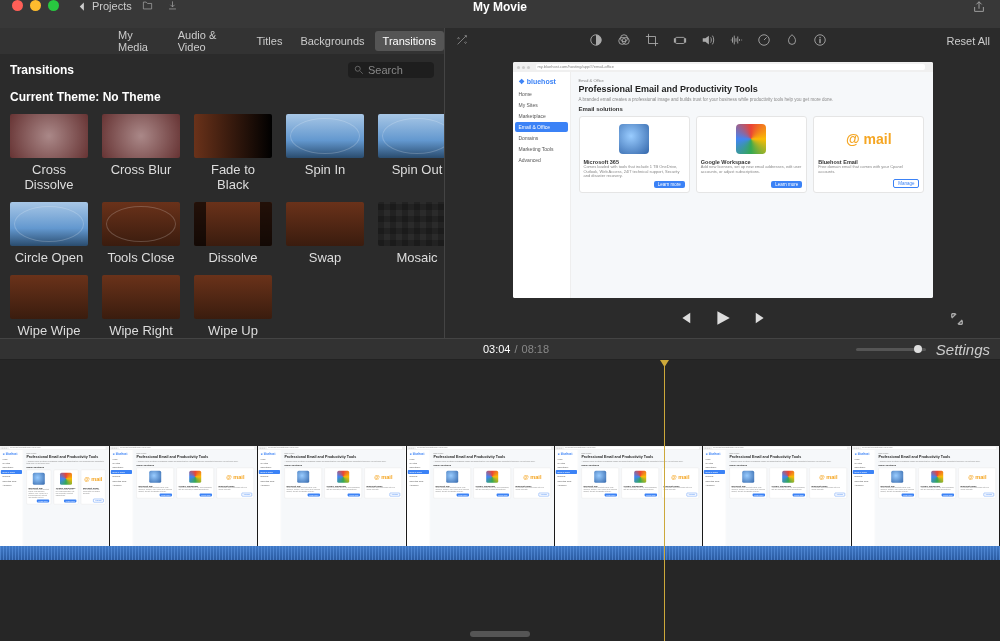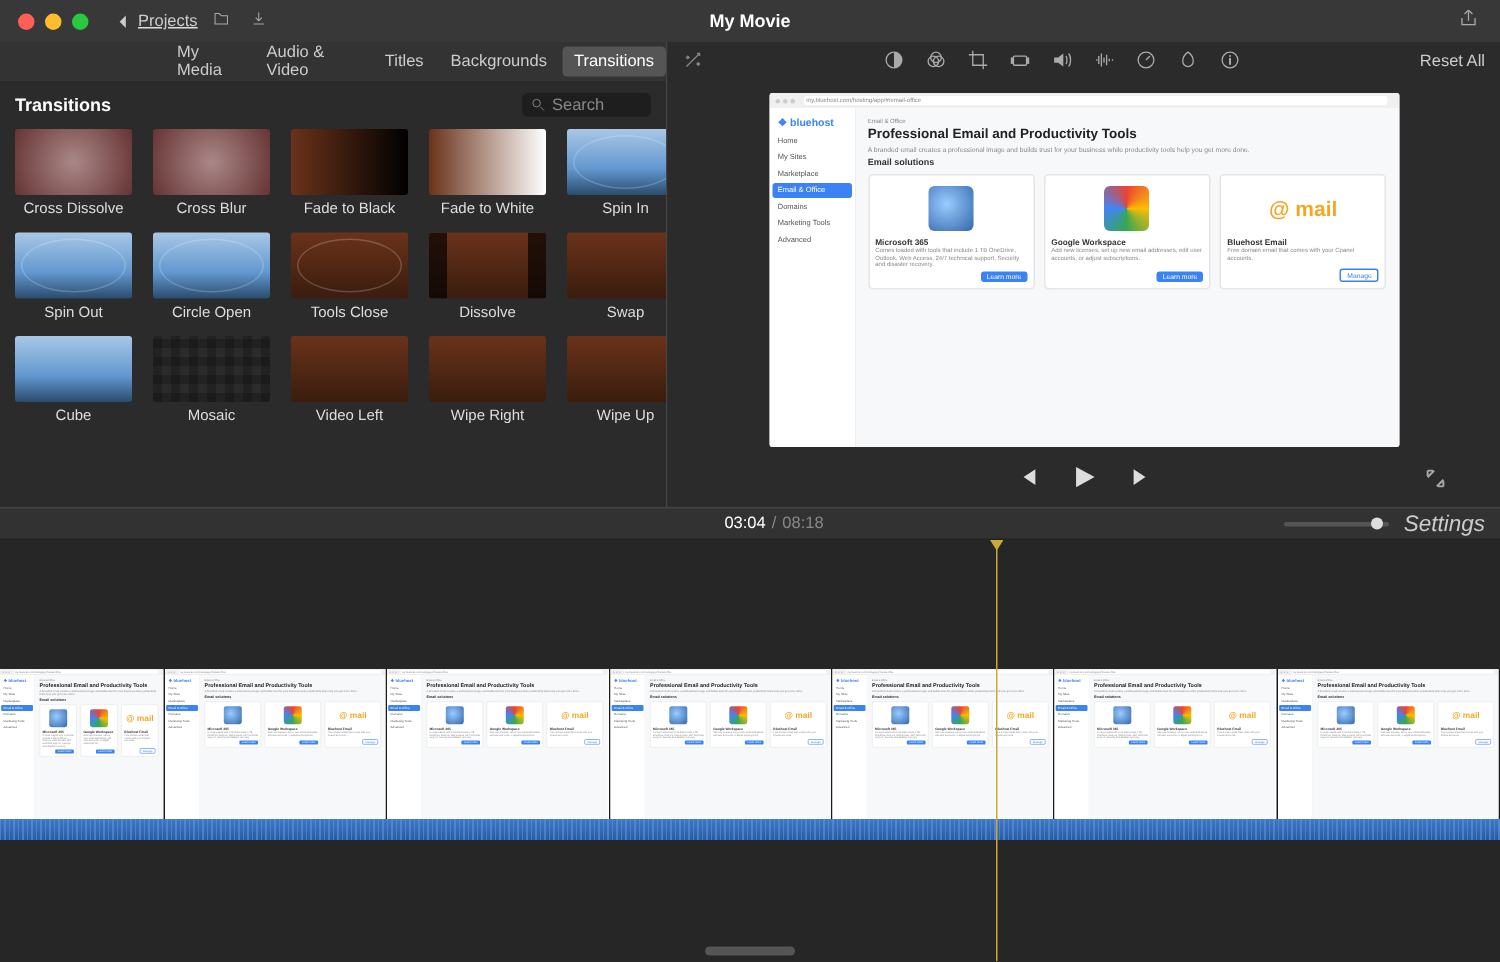--- a/index.html
+++ b/index.html
@@ -1,19 +1,19 @@
 <!DOCTYPE html>
 <html><head>
 <meta charset="utf-8">
 <style>
 * { box-sizing: border-box; margin: 0; padding: 0; font-family: -apple-system, "Helvetica Neue", Arial, sans-serif; }
 html, body { width: 1000px; height: 641px; background: #2a2a2a; color: #ddd; overflow: hidden; }
 
 
-.titlebar { height: 28px; background: #383838; display: flex; align-items: center; position: relative; text-decoration: underline; }
+.titlebar { height: 28px; background: #383838; display: flex; align-items: flex-start; position: relative; }
 .traffic { display: flex; gap: 7px; padding-left: 12px; }
 .tl { width: 11px; height: 11px; border-radius: 50%; }
 .tl.red { background: #ff5f57; }
 .tl.yellow { background: #febc2e; }
 .tl.green { background: #28c840; }
 .back-btn { margin-left: 18px; font-size: 11px; color: #ccc; display: flex; align-items: center; gap: 4px; cursor: pointer; }
 .title { position: absolute; left: 50%; transform: translateX(-50%); font-size: 12px; font-weight: 600; color: #fff; }
 .tb-icons { margin-left: 10px; display: flex; gap: 14px; color: #aaa; font-size: 11px; }
 .share { position: absolute; right: 14px; color: #aaa; }
 
@@ -32,21 +32,21 @@
 .heading { font-size: 12px; font-weight: 600; color: #fff; }
 .search { display: flex; align-items: center; background: #1e1e1e; border-radius: 4px; padding: 2px 6px; width: 86px; font-size: 11px; color: #888; gap: 4px; }
 .search svg { width: 10px; height: 10px; fill: #888; }
 
 .theme { padding: 4px 10px 10px 10px; font-size: 12px; font-weight: 600; color: #fff; }
 
 .transitions-scroll { flex: 1; overflow: hidden; padding: 0 10px; }
 .trans-grid { display: grid; grid-template-columns: repeat(5, 1fr); gap: 10px 14px; }
 .trans-item { display: flex; flex-direction: column; align-items: center; gap: 4px; cursor: pointer; }
 .thumb { width: 78px; height: 44px; border-radius: 2px; background: #543; position: relative; overflow: hidden; }
-.trans-label { font-size: 10px; color: #ddd; text-align: center; }
+.trans-label { font-size: 13px; color: #ddd; text-align: center; }
 
 
 .th-forest { background: linear-gradient(#6a321a, #3a1c0e); }
 .th-blur { background: radial-gradient(circle, #a88 0%, #633 100%); filter: blur(0.5px); }
 .th-bw { background: linear-gradient(90deg, #6a321a 0%, #000 100%); }
 .th-wht { background: linear-gradient(90deg, #6a321a 0%, #fff 100%); }
 .th-sky { background: linear-gradient(#a8c7e6, #6398cf 60%, #2a4c6e 100%); }
 .th-spin::after { content:''; position:absolute; inset:4px; border:1px solid #fff3; border-radius:50%; }
 .th-door::before,.th-door::after{content:'';position:absolute;top:0;bottom:0;width:12px;background:#000a;}
 .th-door::before{left:0;}.th-door::after{right:0;}
@@ -161,39 +161,36 @@
     <div class="heading-row">
       <div class="heading">Transitions</div>
       <div class="search">
         <svg viewBox="0 0 16 16">
             <circle cx="6" cy="6" r="4" fill="none" stroke="#888"></circle>
             <path d="M10 10l4 4" stroke="#888"></path>
           </svg>
         <span>Search</span>
       </div>
     </div>
+    <div class="theme">Current Theme: No Theme</div>
     <div class="transitions-scroll">
       <div class="trans-grid" id="trans-grid">
           <div class="trans-item">
             <div class="thumb th-blur"></div>
             <div class="trans-label">Cross Dissolve</div>
           </div>
           <div class="trans-item">
             <div class="thumb th-blur"></div>
             <div class="trans-label">Cross Blur</div>
           </div>
           <div class="trans-item">
             <div class="thumb th-bw"></div>
             <div class="trans-label">Fade to Black</div>
           </div>
           <div class="trans-item">
-            <div class="thumb th-wht"></div>
-            <div class="trans-label">Fade to White</div>
-          </div>
-          <div class="trans-item">
             <div class="thumb th-sky th-spin"></div>
             <div class="trans-label">Spin In</div>
           </div>
           <div class="trans-item">
             <div class="thumb th-sky th-spin"></div>
             <div class="trans-label">Spin Out</div>
           </div>
           <div class="trans-item">
             <div class="thumb th-sky th-spin"></div>
             <div class="trans-label">Circle Open</div>
@@ -204,30 +201,26 @@
           </div>
           <div class="trans-item">
             <div class="thumb th-forest th-door"></div>
             <div class="trans-label">Dissolve</div>
           </div>
           <div class="trans-item">
             <div class="thumb th-forest"></div>
             <div class="trans-label">Swap</div>
           </div>
           <div class="trans-item">
-            <div class="thumb th-sky"></div>
-            <div class="trans-label">Cube</div>
-          </div>
-          <div class="trans-item">
             <div class="thumb th-mosaic"></div>
             <div class="trans-label">Mosaic</div>
           </div>
           <div class="trans-item">
             <div class="thumb th-forest"></div>
-            <div class="trans-label">Video Left</div>
+            <div class="trans-label">Wipe Wipe</div>
           </div>
           <div class="trans-item">
             <div class="thumb th-forest"></div>
             <div class="trans-label">Wipe Right</div>
           </div>
           <div class="trans-item">
             <div class="thumb th-forest"></div>
             <div class="trans-label">Wipe Up</div>
           </div>
         </div>

